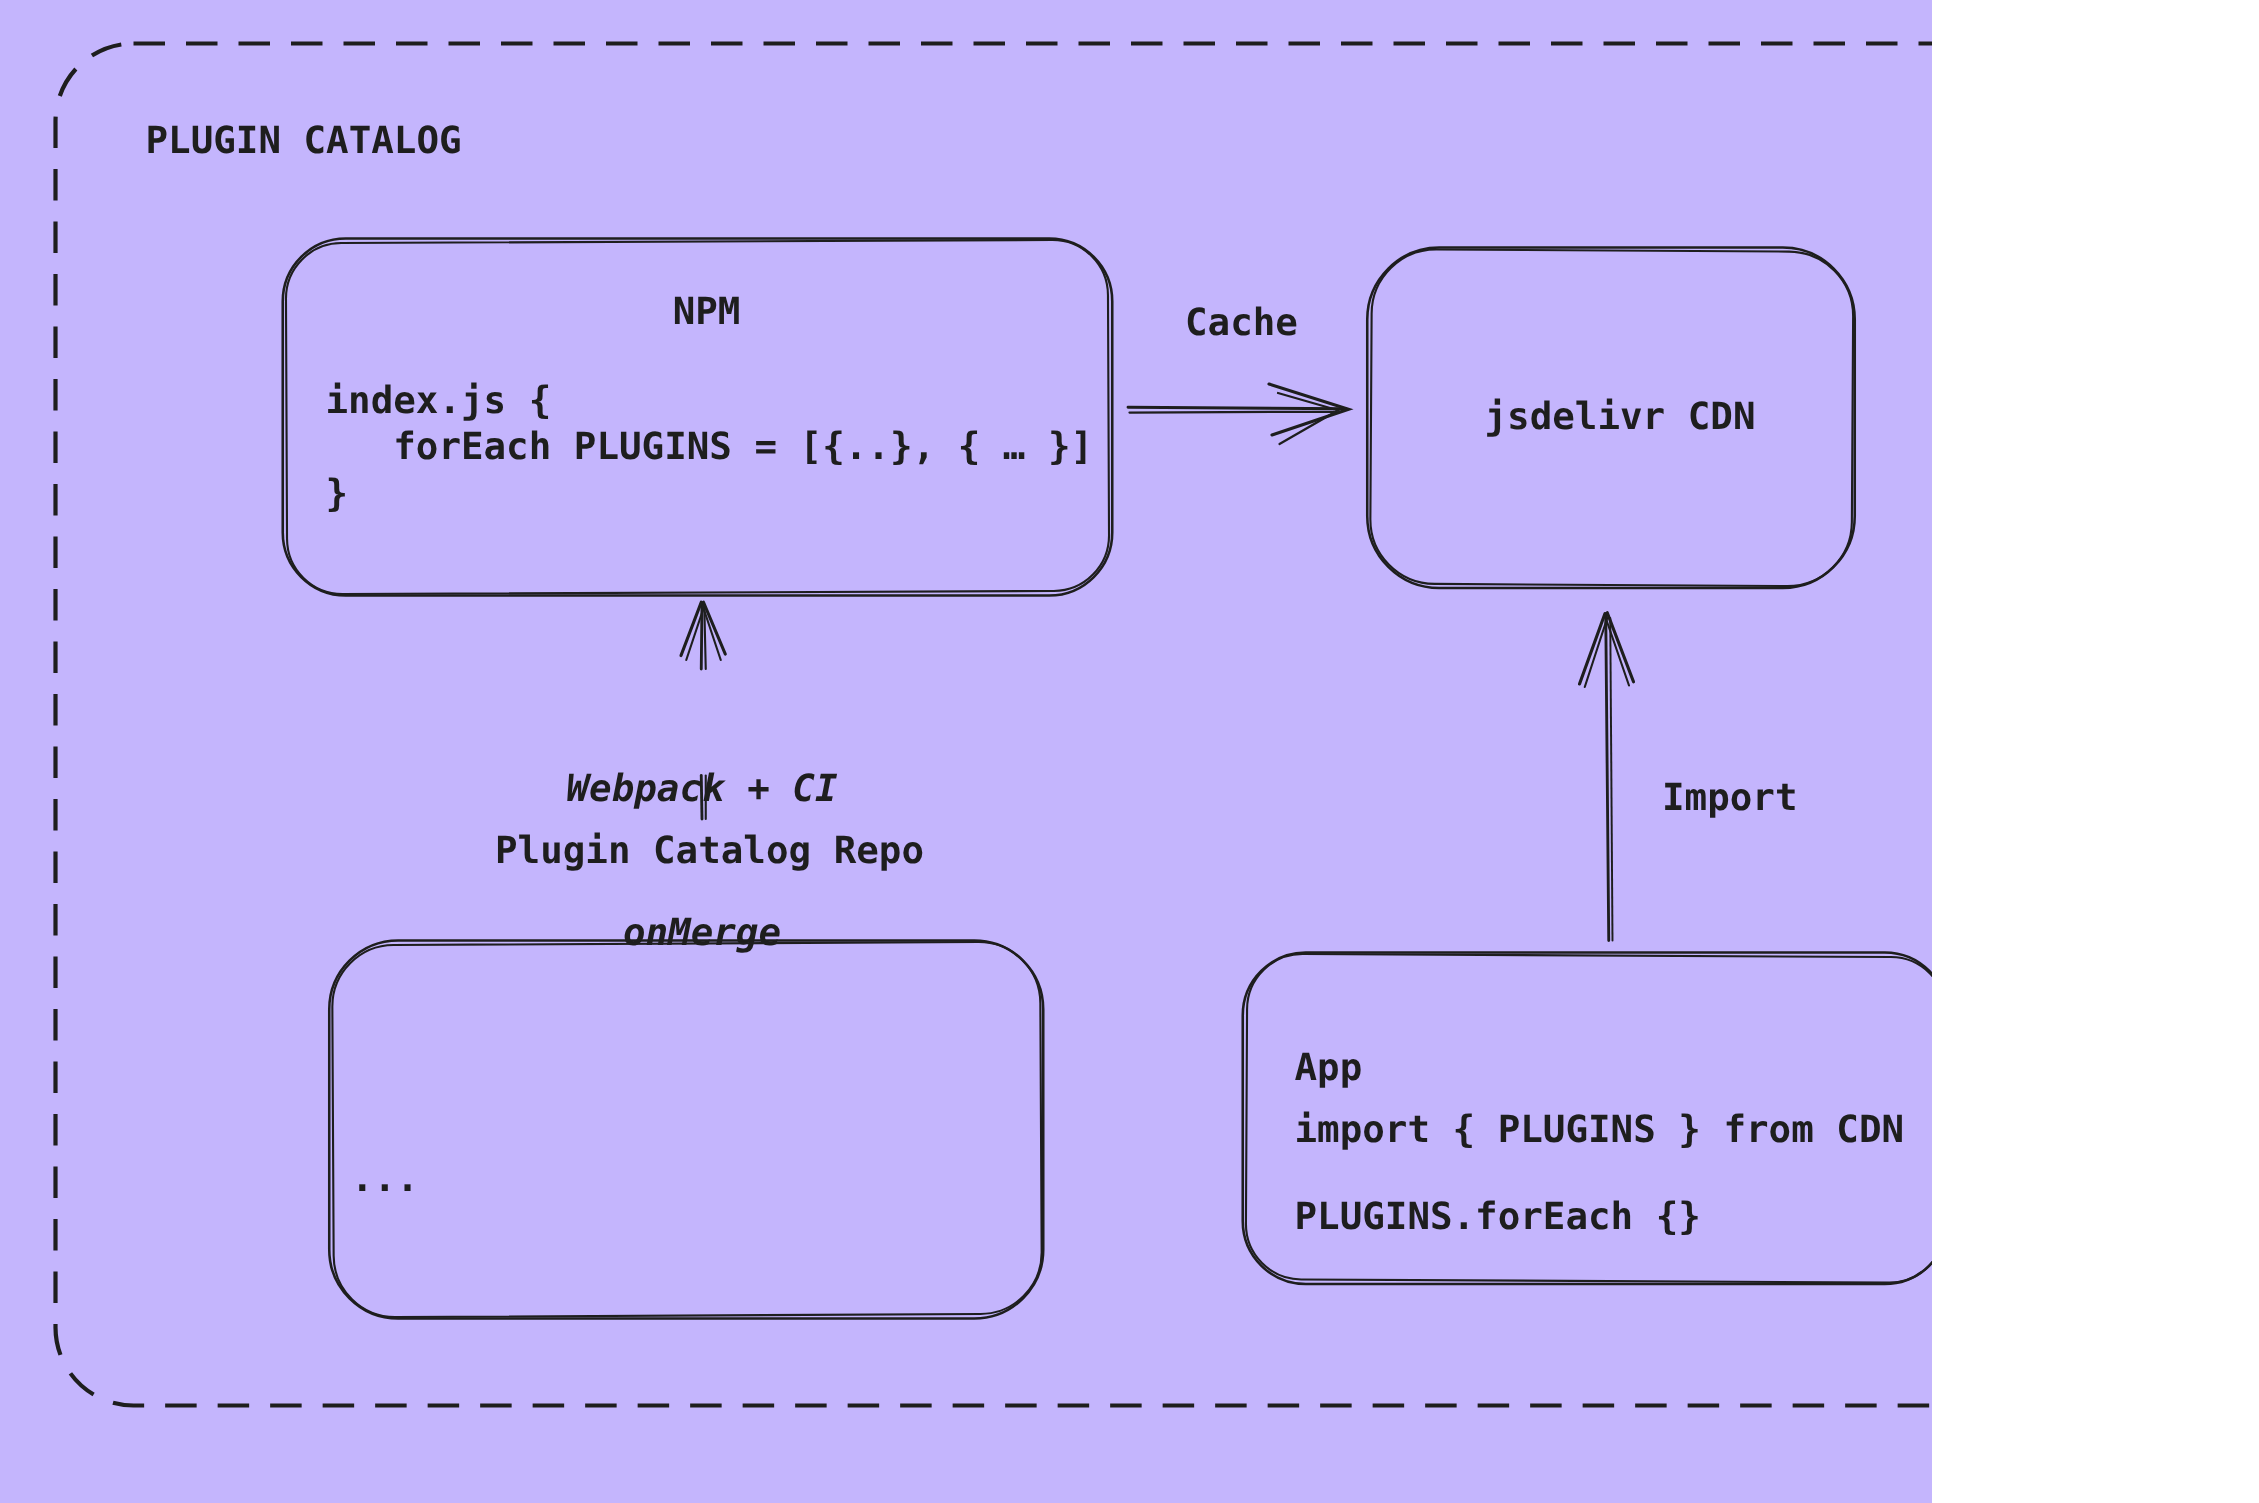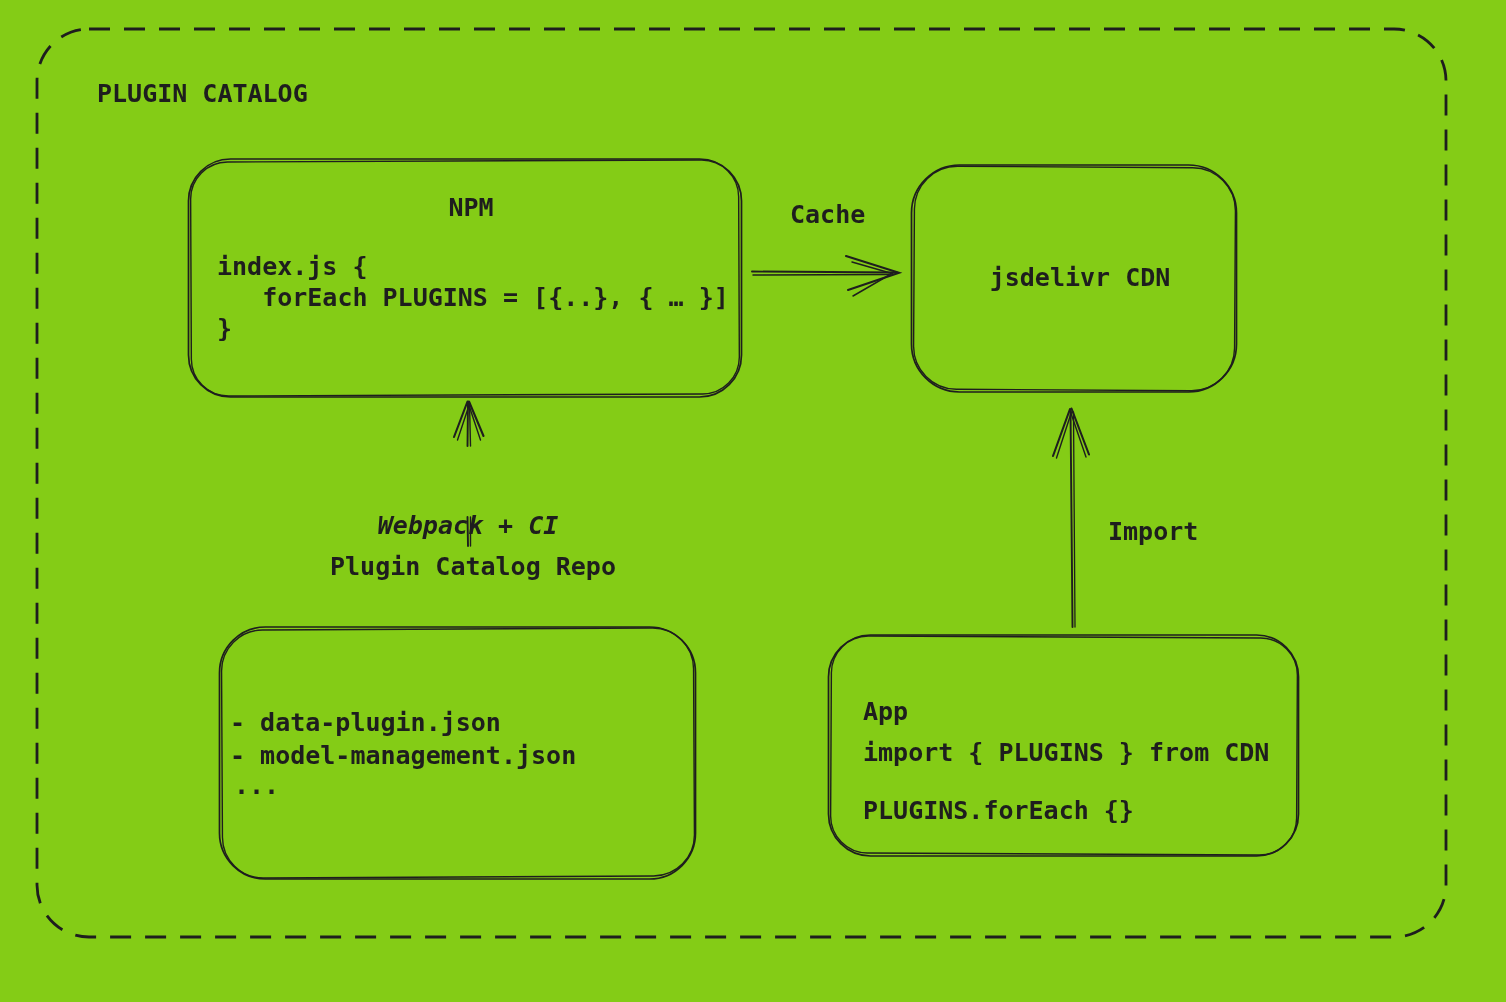--- a/index.html
+++ b/index.html
@@ -1,19 +1,19 @@
 <!DOCTYPE html>
 <html><head>
 <meta charset="utf-8">
 <style>
   html,body{margin:0;padding:0;background:#ffffff;}
   #canvas{
     position:relative;
-    width:1506px;height:1002px;
-    background:#84cc16;
+    width:1288px;height:1002px;
+    background:#c4b5fd;
     overflow:hidden;
     font-family:"DejaVu Sans Mono","Liberation Mono",monospace;
     color:#1e1e1e;
   }
   #bg{position:absolute;left:0;top:0;}
   .t{
     position:absolute;
     font-size:25px;
     line-height:25px;
     font-weight:600;
@@ -83,31 +83,30 @@
       <rect x="1.5" y="2" width="325" height="227" rx="48" ry="48" stroke-width="1.7"></rect>
       <rect x="4" y="4" width="321" height="223" rx="43" ry="43" stroke-width="1.4" transform="rotate(0.35 164 115)"></rect>
     </svg>
     <div class="t center" style="top:102px;text-align:center;">jsdelivr CDN</div>
   </div>
 
   <div class="t" style="left:790px;top:202px;">Cache</div>
 
   <div class="t lbl-build" style="left:318px;top:446px;width:300px;font-style:italic;">
     <div>Webpack + CI</div>
+    <div>onMerge</div>
   </div>
 
   <div class="t" style="left:306px;top:554px;margin-left:24px;">Plugin Catalog Repo</div>
 
   <div class="node" style="left:218px;top:625px;width:480px;height:256px;">
     <svg class="sketch" width="480" height="256" viewBox="0 0 480 256">
       <rect x="1.5" y="2" width="476" height="252" rx="46" ry="46" stroke-width="1.7"></rect>
       <rect x="4" y="4" width="472" height="248" rx="41" ry="41" stroke-width="1.4" transform="rotate(-0.3 240 128)"></rect>
     </svg>
-    <div class="t" style="left:12px;top:85px;">- data-plugin.json</div>
-    <div class="t" style="left:12px;top:118px;">- model-management.json</div>
     <div class="t" style="left:16px;top:148px;">...</div>
   </div>
 
   <div class="t" style="left:1108px;top:519px;text-align:center;">Import</div>
 
   <div class="node" style="left:827px;top:633px;width:474px;height:225px;">
     <svg class="sketch" width="474" height="225" viewBox="0 0 474 225">
       <rect x="1.5" y="2" width="470" height="221" rx="42" ry="42" stroke-width="1.7"></rect>
       <rect x="4" y="4" width="466" height="217" rx="37" ry="37" stroke-width="1.4" transform="rotate(0.3 237 112)"></rect>
     </svg>

